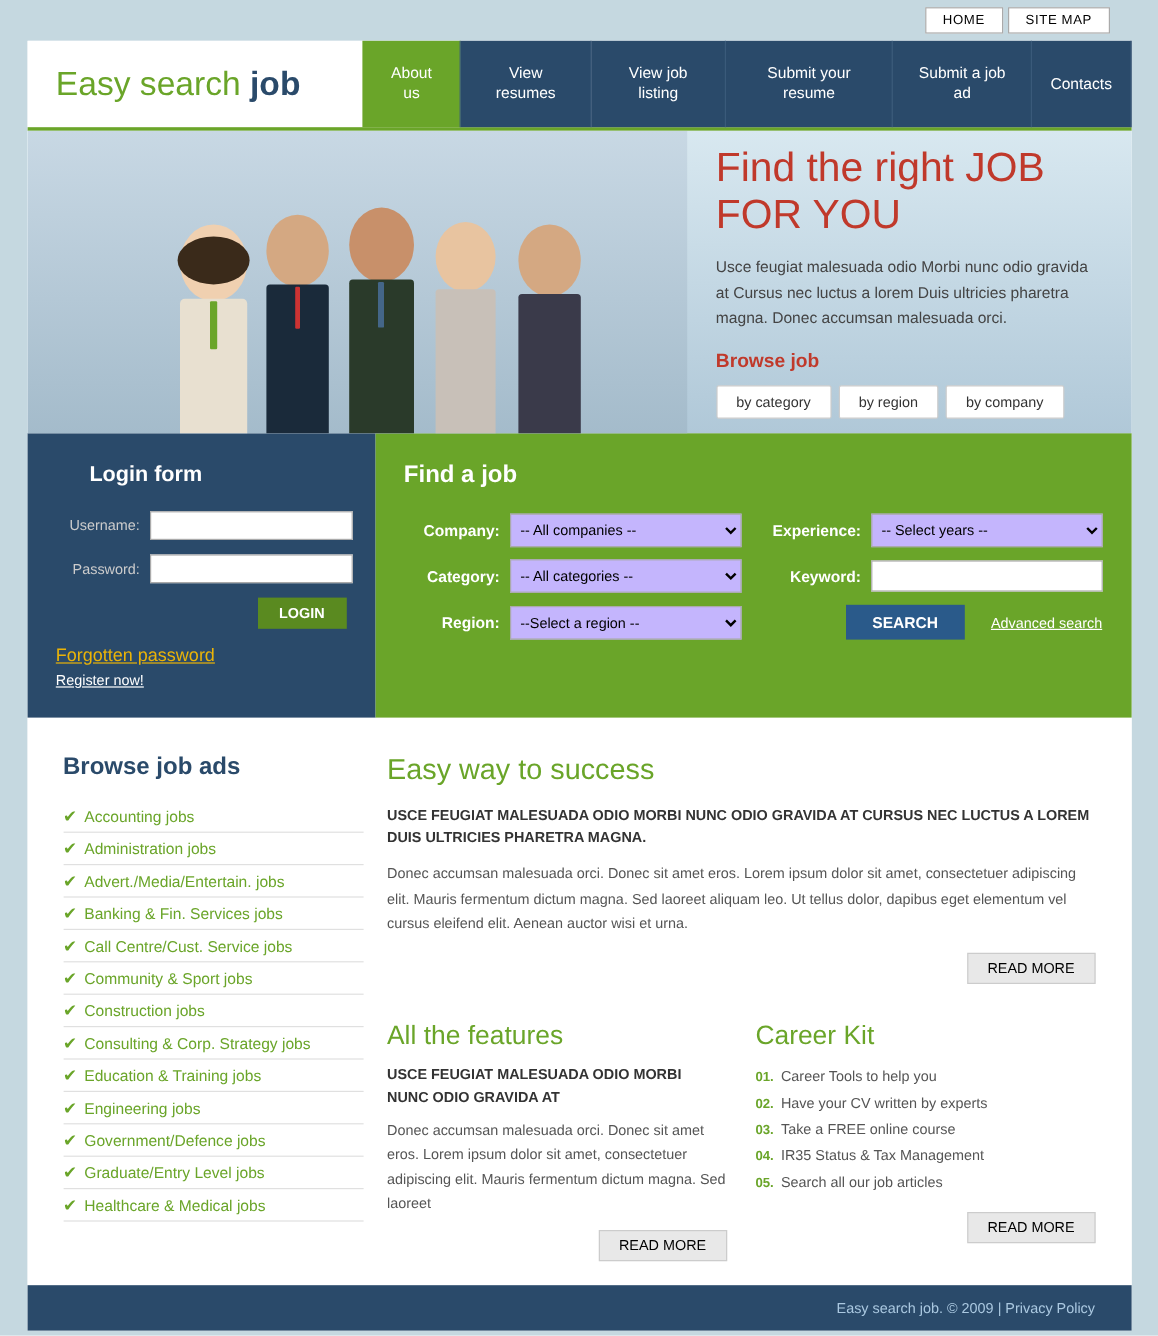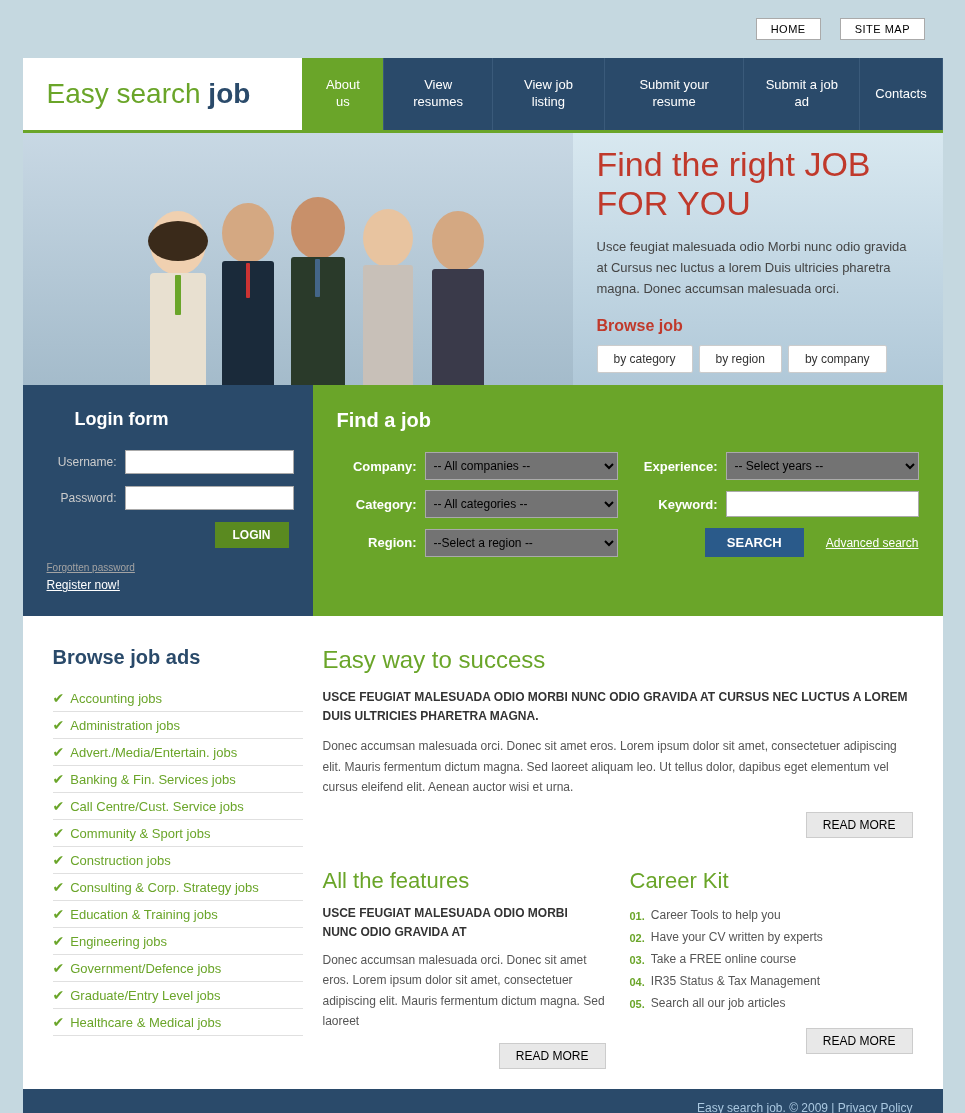--- a/index.html
+++ b/index.html
@@ -1,19 +1,19 @@
 <!DOCTYPE html>
 <html><head>
   <meta charset="utf-8">
   <style>
     * { margin: 0; padding: 0; box-sizing: border-box; }
     body { background: #c5d8e0; font-family: Arial, sans-serif; font-size: 13px; color: #333; }
 
     
-    .top-bar { display: flex; justify-content: flex-end; padding: 18px 40px; gap: 19px; background: #c5d8e0; }
+    .top-bar { display: flex; justify-content: flex-end; padding: 6px 40px; gap: 4px; background: #c5d8e0; }
     .top-bar-btn { background: white; border: 1px solid #aaa; padding: 4px 14px; font-size: 11px; cursor: pointer; text-transform: uppercase; letter-spacing: 0.5px; }
 
     
     .main-wrapper { width: 920px; margin: 0 auto; background: white; }
 
     
     .site-header { display: flex; align-items: stretch; background: white; border-bottom: 3px solid #6aa529; gap: 28px; }
     .logo-area { padding: 20px 24px; flex: 0 0 auto; }
     .logo-text { font-size: 28px; font-weight: normal; color: #3a3a3a; }
     .logo-text span.easy { color: #6aa529; font-weight: normal; }
@@ -38,33 +38,33 @@
     
     .two-col { display: flex; gap: 0; }
 
     
     .login-panel { background: #2a4a6a; color: white; padding: 24px; width: 290px; flex-shrink: 0; }
     .login-title { font-size: 18px; font-weight: bold; color: white; margin-bottom: 20px; margin-left: 28px; }
     .form-row { margin-bottom: 12px; display: flex; align-items: center; gap: 8px; }
     .form-label { color: #ccc; font-size: 12px; width: 70px; text-align: right; flex-shrink: 0; }
     .form-input { flex: 1; padding: 4px 6px; border: 1px solid #aaa; font-size: 12px; background: white; }
     .login-links { margin-top: 14px; }
-    .forgotten-link { color: #a3a3a3; font-size: 10px; text-decoration: underline; cursor: pointer; display: block; margin-bottom: 4px; }
+    .forgotten-link { color: #eab308; font-size: 15px; text-decoration: underline; cursor: pointer; display: block; margin-bottom: 4px; }
     .register-link { color: white; font-size: 12px; text-decoration: underline; cursor: pointer; }
     .login-btn-row { display: flex; justify-content: flex-end; margin-top: 8px; }
     .login-btn { background: #5a8a20; color: white; border: none; padding: 6px 18px; font-size: 12px; font-weight: bold; cursor: pointer; text-transform: uppercase; }
 
     
     .find-job-panel { background: #6aa529; flex: 1; padding: 24px; }
     .find-job-title { font-size: 20px; color: white; font-weight: bold; margin-bottom: 20px; }
     .find-form { display: flex; flex-direction: column; gap: 10px; }
     .find-form-row { display: flex; gap: 20px; }
     .find-field { display: flex; align-items: center; gap: 8px; flex: 1; }
     .find-label { color: white; font-size: 13px; font-weight: bold; width: 80px; text-align: right; flex-shrink: 0; }
-    .find-select { flex: 1; padding: 5px 4px; border: 1px solid #aaa; font-size: 12px; background: #737373; cursor: pointer; }
+    .find-select { flex: 1; padding: 5px 4px; border: 1px solid #aaa; font-size: 12px; background: #c4b5fd; cursor: pointer; }
     .find-input { flex: 1; padding: 5px 6px; border: 1px solid #aaa; font-size: 12px; background: white; }
     .search-btn { background: #2a5a8a; color: white; border: none; padding: 7px 22px; font-size: 13px; font-weight: bold; cursor: pointer; text-transform: uppercase; }
     .advanced-link { color: white; font-size: 12px; text-decoration: underline; cursor: pointer; }
 
     
     .content-area { display: flex; gap: 0; padding: 30px 30px 20px; background: white; }
 
     
     .left-sidebar { width: 270px; flex-shrink: 0; padding-right: 20px; }
     .browse-title { font-size: 20px; color: #2a4a6a; font-weight: bold; margin-bottom: 16px; }

